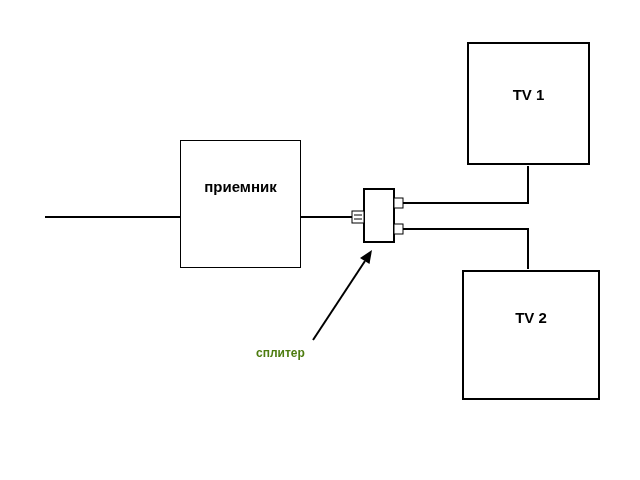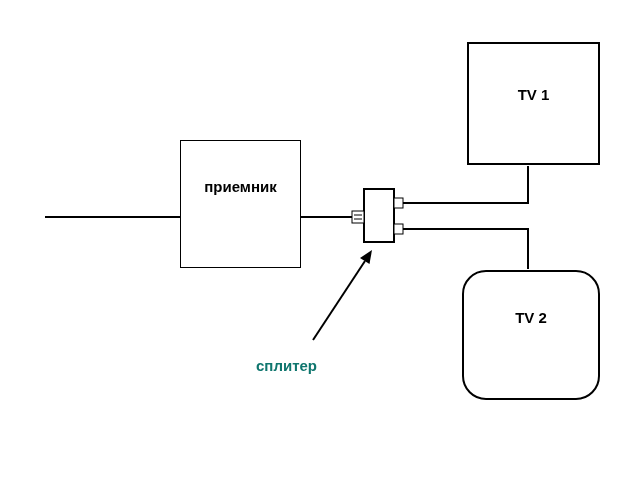--- a/index.html
+++ b/index.html
@@ -37,38 +37,37 @@
 
   .receiver-box {
     left: 180px; top: 140px;
     width: 121px; height: 128px;
     border-width: 1px;
   }
   .receiver-box .label { padding-top: 37px; }
 
   .tv1-box {
     left: 467px; top: 42px;
-    width: 133px; height: 123px;
+    width: 123px; height: 123px;
   }
   .tv1-box .label { padding-top: 42px; }
 
   .tv2-box {
     left: 462px; top: 270px;
-    width: 138px; height: 130px; border-radius: 24px;
+    width: 138px; height: 130px;
   }
   .tv2-box .label { padding-top: 37px; }
 
   .splitter-caption {
     position: absolute;
     left: 256px; top: 346px;
     font-weight: bold;
-    font-size: 15px;
-    color: #0f766e;
+    font-size: 12px;
+    color: #4d7c0f;
     white-space: nowrap;
-    margin-top: 11px;
   }
 </style>
 </head>
 <body>
 
 <div class="canvas">
 
   <svg class="wires" viewBox="0 0 640 480" xmlns="http://www.w3.org/2000/svg">
 
     <line x1="45" y1="217" x2="181" y2="217" stroke="#000000" stroke-width="2"></line>

